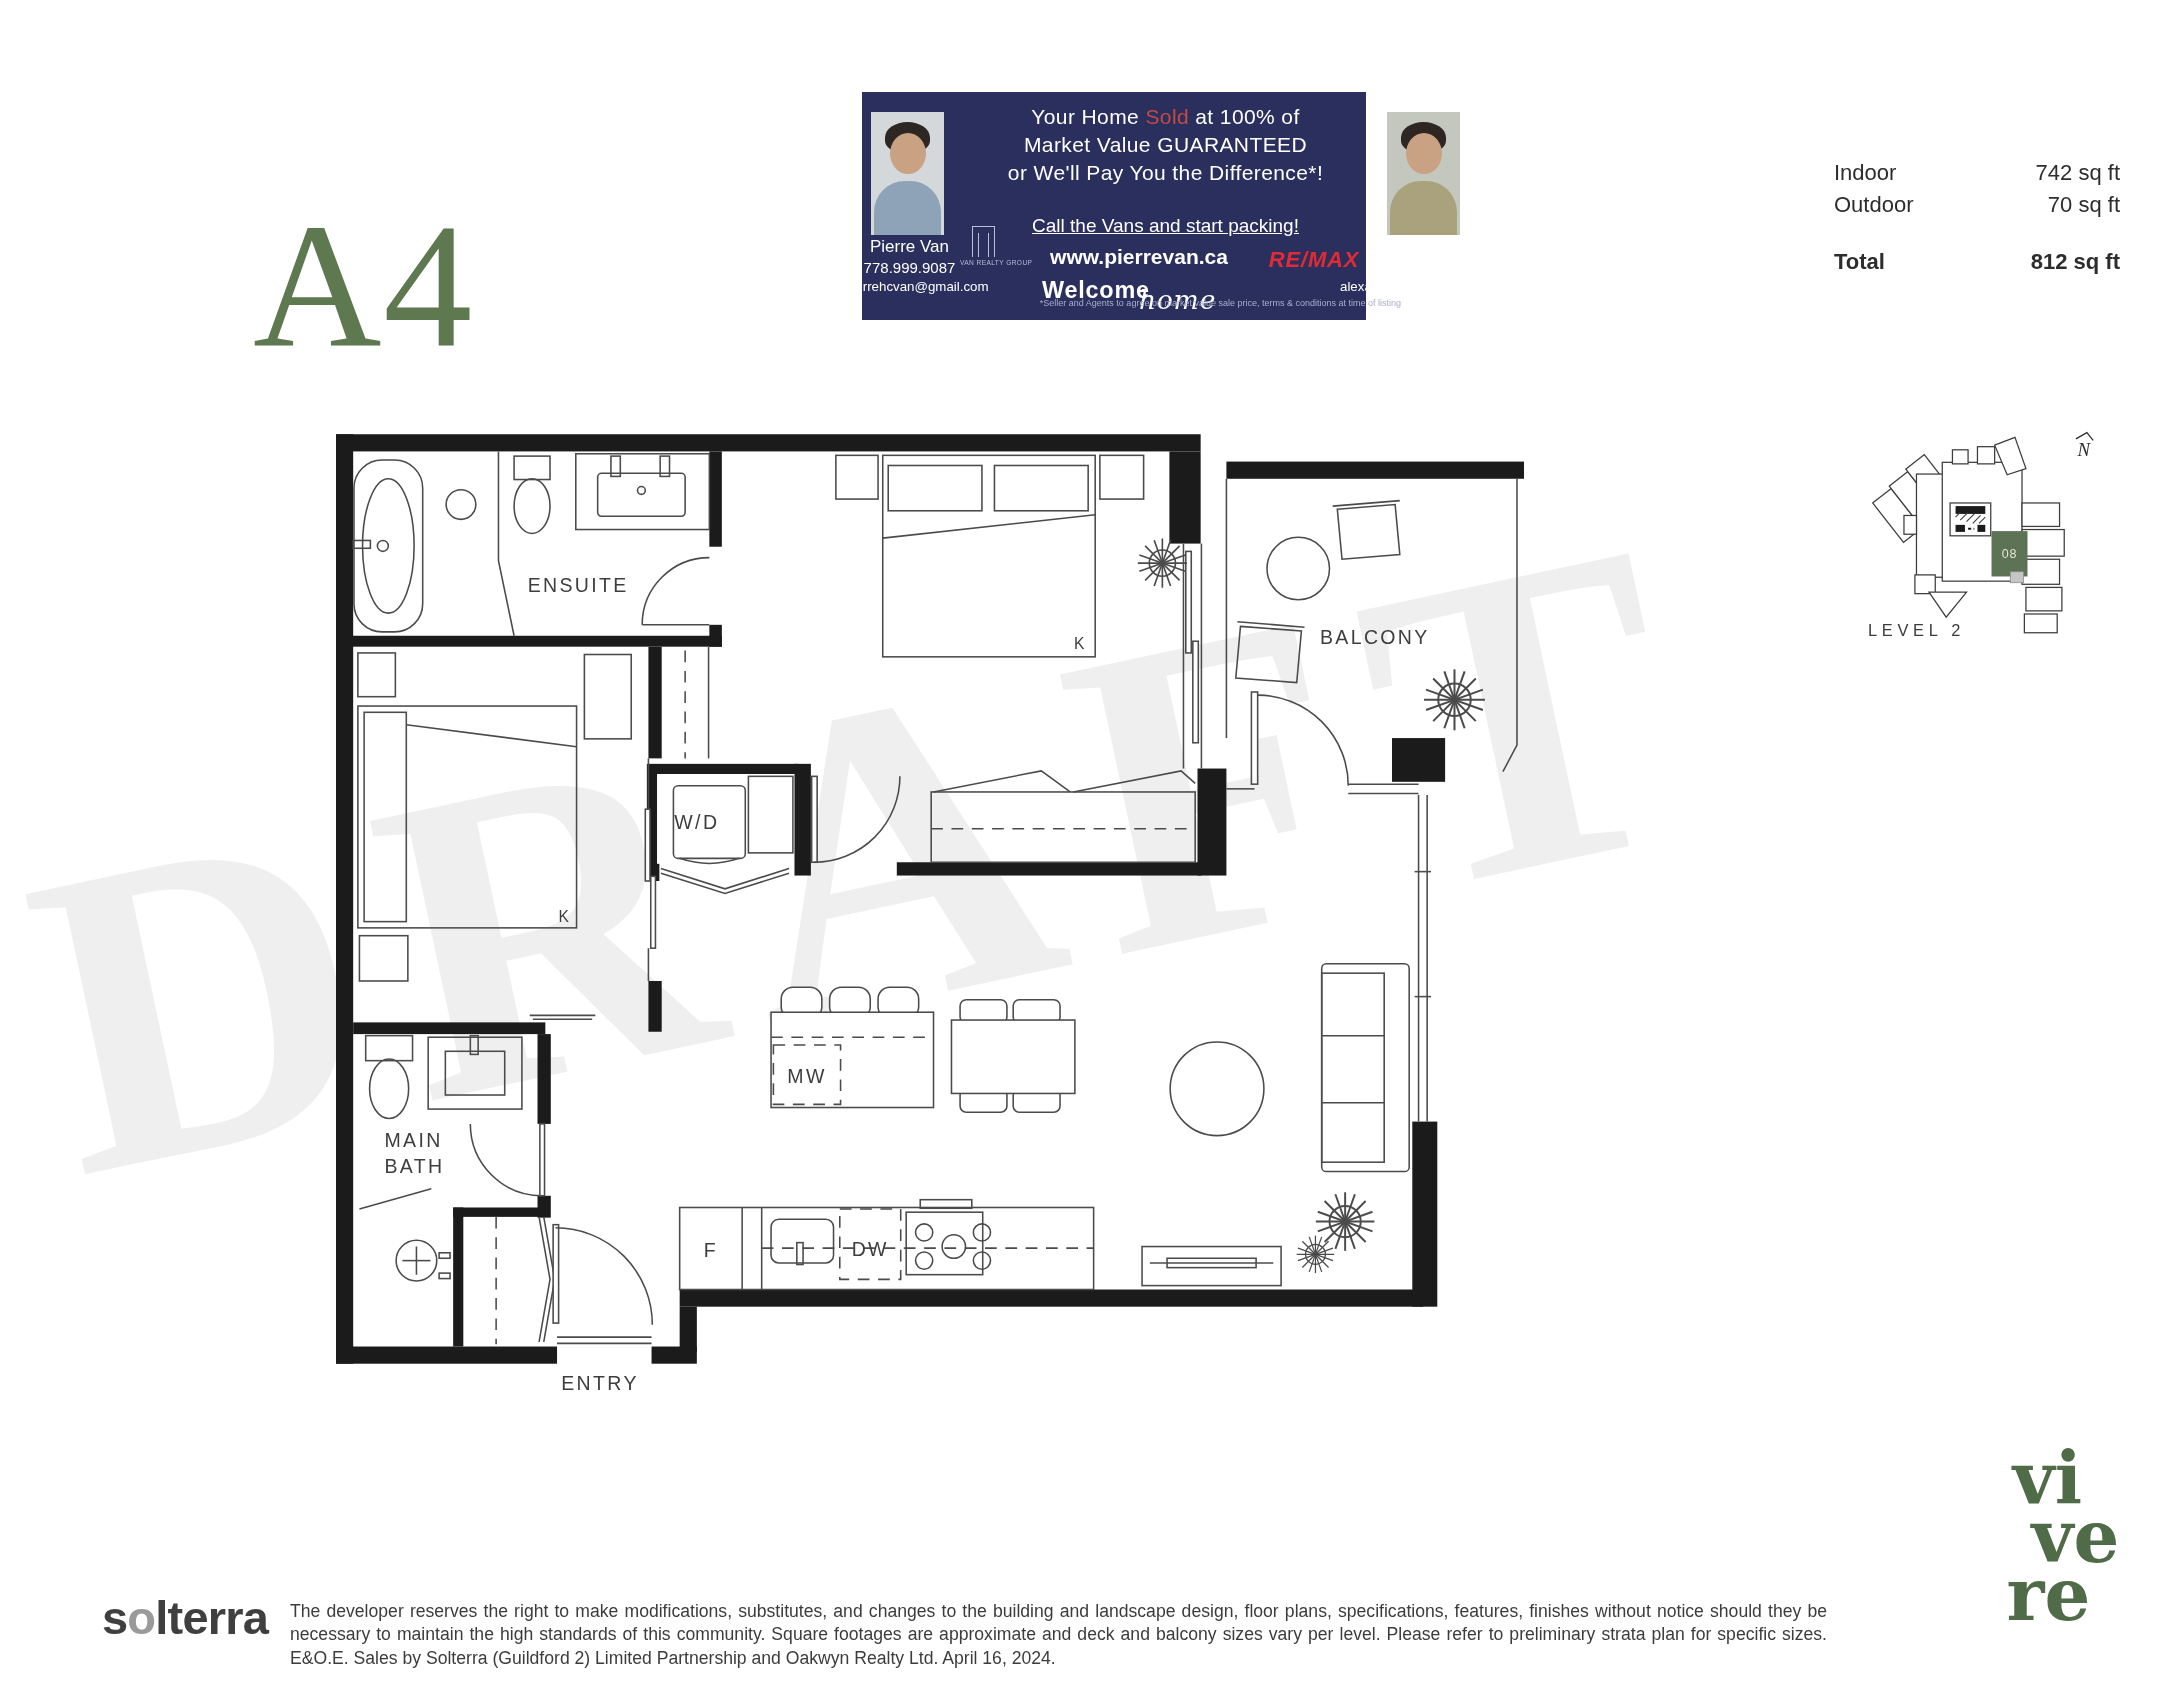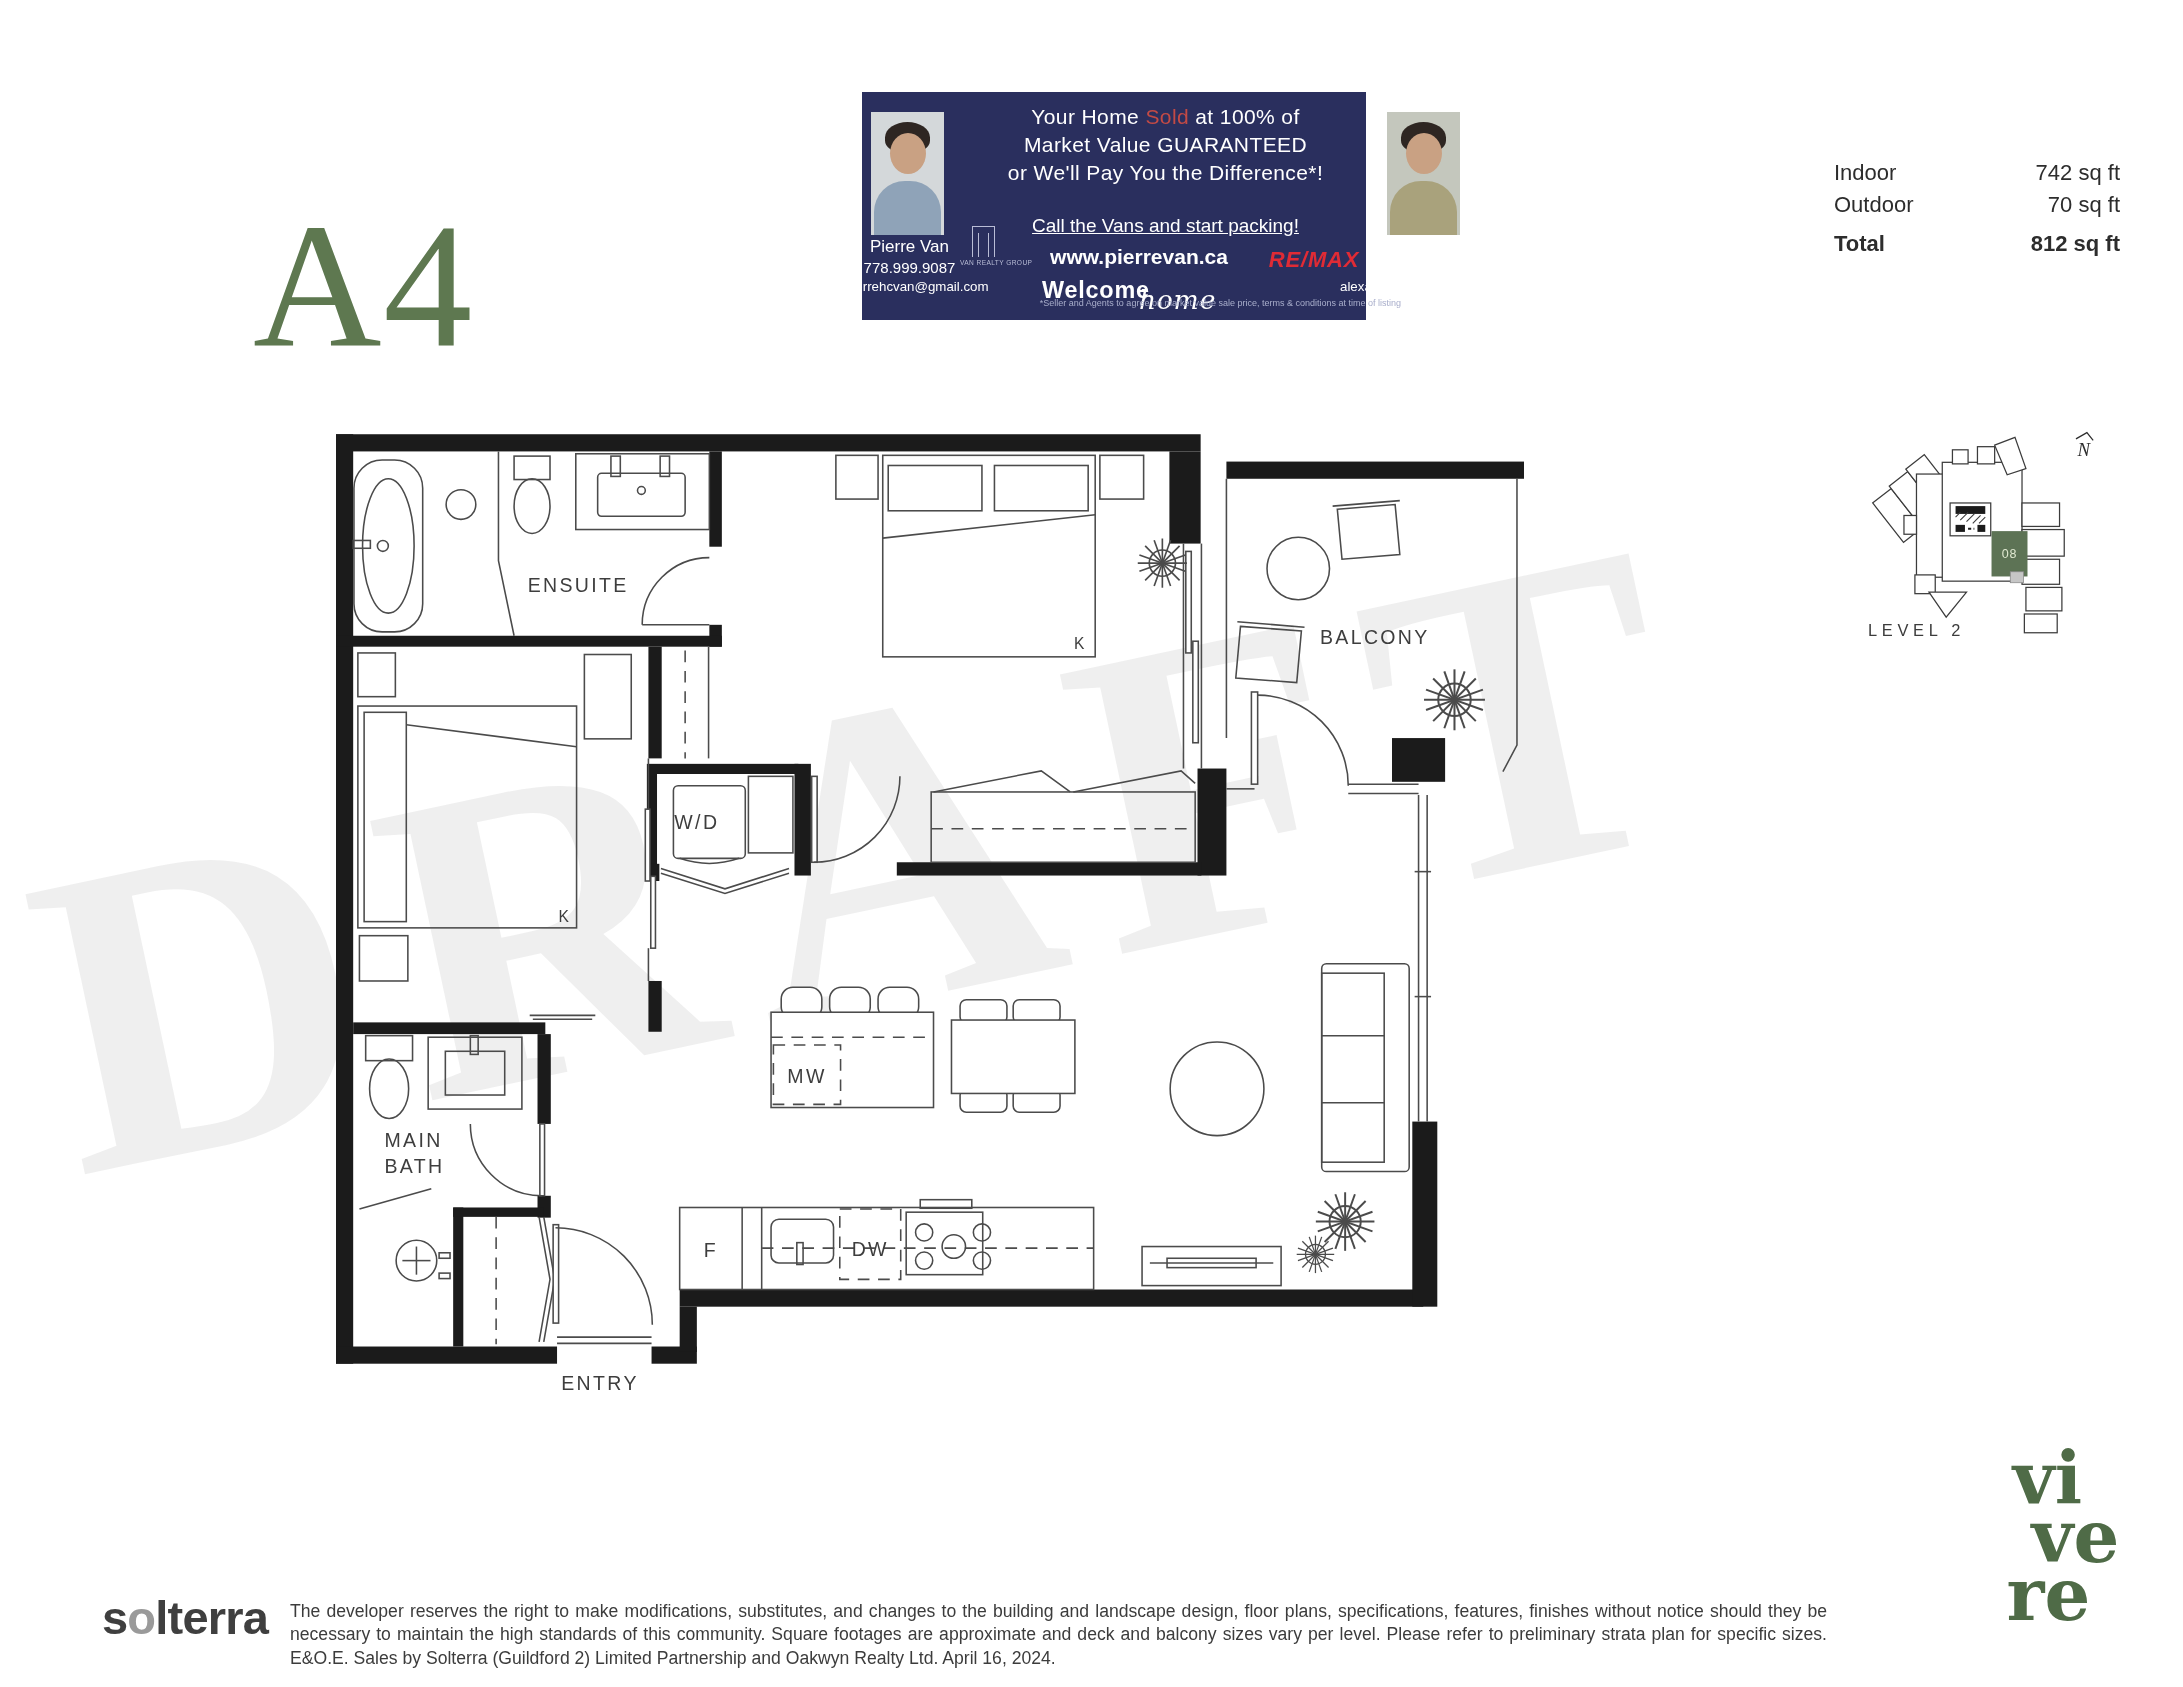--- a/index.html
+++ b/index.html
@@ -43,21 +43,21 @@
   .bn-agent .nm{font-size:17px;}
   .bn-agent .ph{font-size:15px;margin-top:2.3px;}
   .bn-agent .em{font-size:13.3px;margin-top:2.3px;}
   #bn-fine{position:absolute;left:70px;top:206px;width:469px;text-align:right;color:#a9aecb;font-size:9px;}
 
   
   #stats{left:1834px;top:130px;width:286px;}
   #stats .title{font-size:31px;font-weight:bold;text-align:right;color:#2d2d2d;letter-spacing:0.4px;}
   #stats .row{display:flex;justify-content:space-between;font-size:22px;color:#2d2d2d;margin-top:6.2px;}
   #stats .row:first-of-type{margin-top:30px;}
-  #stats .total{margin-top:13px;font-weight:bold;}
+  #stats .total{margin-top:31px;font-weight:bold;}
 
   
   #watermark{left:47px;top:781px;width:1875px;font-family:"Liberation Serif",serif;font-weight:bold;
              font-size:437px;letter-spacing:37px;color:rgba(35,35,35,0.075);transform:rotate(-12deg);
              transform-origin:left center;white-space:nowrap;z-index:0;}
 
   
   #plan-svg{left:336px;top:434px;z-index:1;}
   .wall{fill:#1b1b1b;stroke:none;}
   .thin{fill:none;stroke:#4b4b4b;stroke-width:2;}

